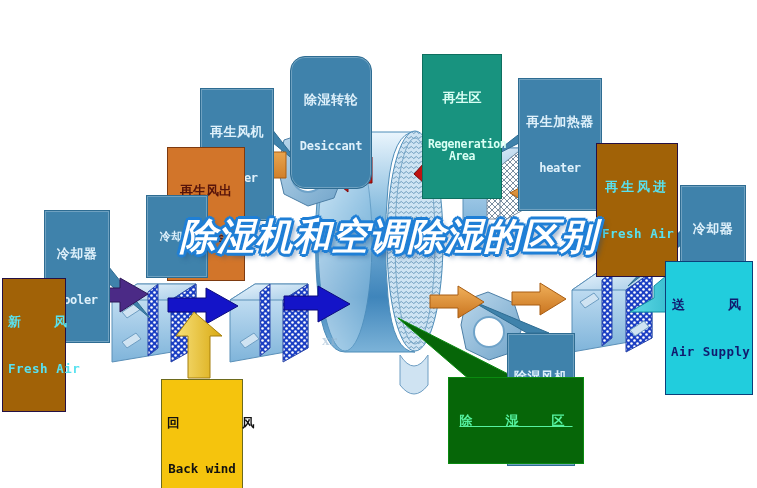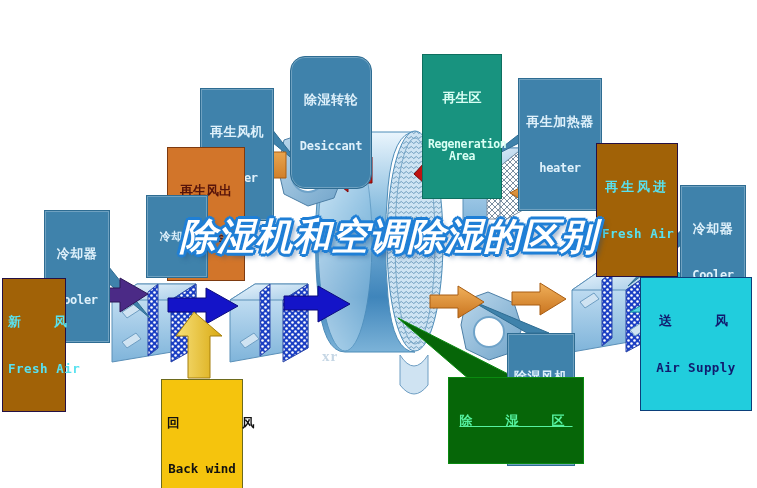--- a/index.html
+++ b/index.html
@@ -53,21 +53,21 @@
   #headline{position:absolute;left:0;top:214px;width:757px;text-align:center;
             font-family:"DejaVu Sans","Liberation Sans",sans-serif;font-weight:bold;
             font-size:37px;line-height:46px;letter-spacing:1px;color:#ffffff;
             font-style:italic;
             text-shadow:
               3px 0 0 #1f7fd6, -3px 0 0 #1f7fd6, 0 3px 0 #1f7fd6, 0 -3px 0 #1f7fd6,
               2px 2px 0 #1f7fd6, -2px 2px 0 #1f7fd6, 2px -2px 0 #1f7fd6, -2px -2px 0 #1f7fd6,
               4px 4px 5px rgba(20,70,130,.55);
             pointer-events:none;}
   #headline div{display:block;padding-left:20px;}
-  .wm{position:absolute;left:322px;top:348px;font-size:15px;font-weight:bold;
+  .wm{position:absolute;left:322px;top:332px;font-size:15px;font-weight:bold;
       color:rgba(150,180,205,.55);font-family:"Liberation Serif",serif;letter-spacing:1px;}
 </style>
 </head>
 <body>
 
 <div id="stage">
 
   <svg id="svgroot" viewBox="0 0 757 488">
     <defs>
       <linearGradient id="gBox" x1="0" y1="0" x2="0" y2="1">
@@ -262,21 +262,21 @@
 
   <div class="lbl steel" style="left:507px;top:333px;width:68px;">
     <span class="cn">除湿风机</span>
     <span class="en">Blower</span>
   </div>
 
   <div class="lbl forest" style="left:448px;top:377px;width:136px;">
     <span class="cn">除  湿  区</span>
   </div>
 
-  <div class="lbl cyan" style="left:640px;top:261px;width:112px;margin-top:16px;">
+  <div class="lbl cyan" style="left:665px;top:261px;width:88px;">
     <span class="cn">送    风</span>
     <span class="en">Air Supply</span>
   </div>
 
   <div class="wm">xr</div>
 
   <div id="headline">
     <div>除湿机和空调除湿的区别</div>
   </div>
 

